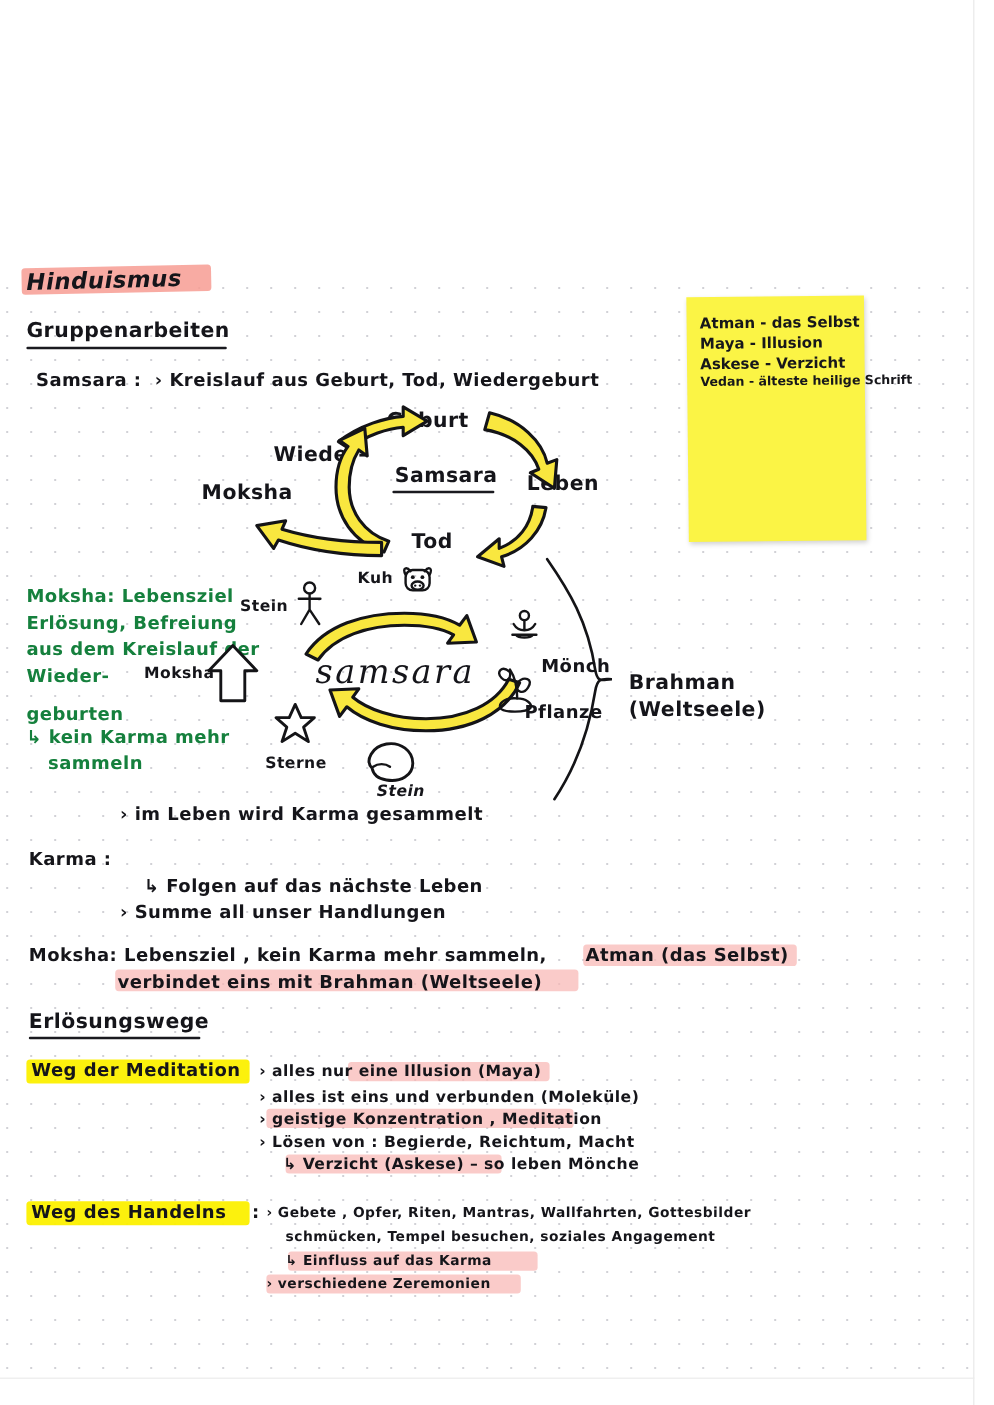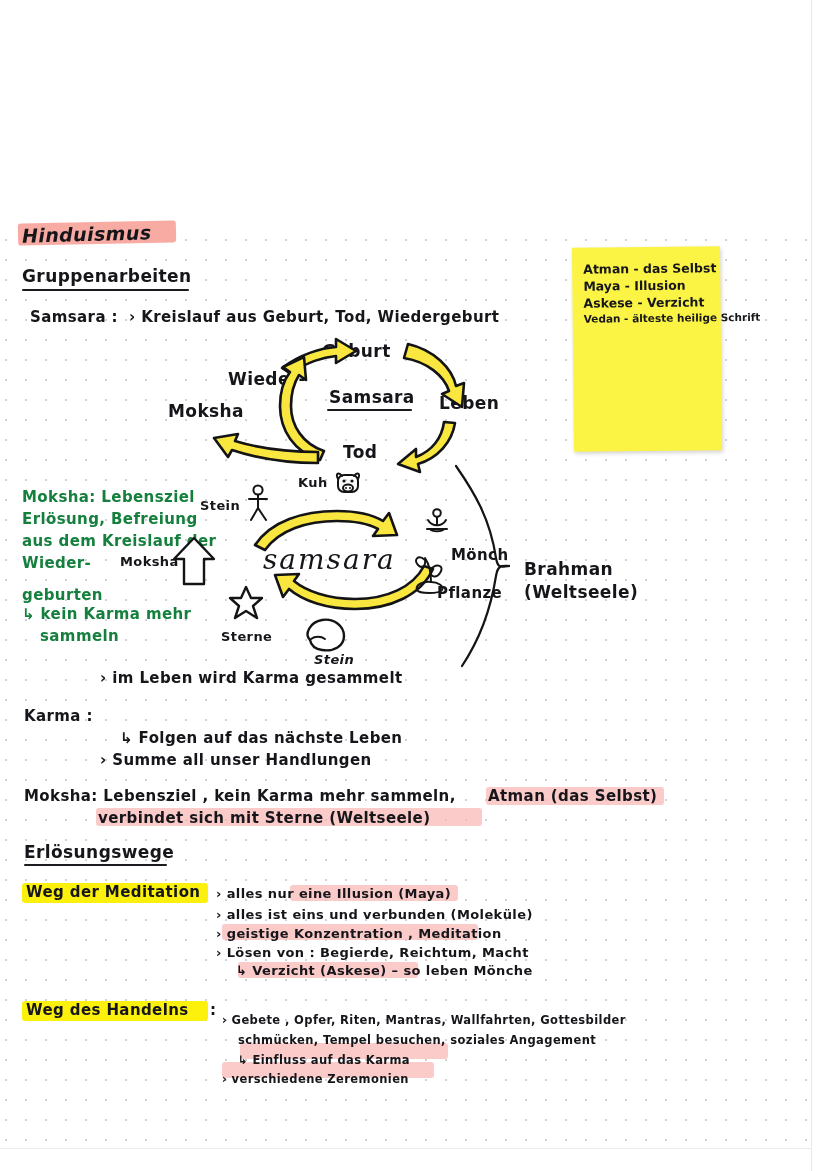--- a/index.html
+++ b/index.html
@@ -49,21 +49,21 @@
     position: absolute;
     color: #15151a;
     font-family: "DejaVu Sans", sans-serif;
     font-weight: 700;
     letter-spacing: .4px;
     white-space: pre;
     line-height: 1.34;
   }
   .ink.orange { color: #15803d; }
   .sm  { font-size: 13px; }
-  .xs  { font-size: 11.5px; margin-top: 10px; }
+  .xs  { font-size: 11.5px; }
   .md  { font-size: 15px; }
   .lg  { font-size: 17px; text-align: right; }
   .xl  { font-size: 19px; }
 
   .hl-pink, .hl-yellow, .hl-pinkhead {
     position: absolute;
     border-radius: 3px;
     z-index: 0;
   }
   .hl-pink   { background: #f8b7b4; opacity: .72; }
@@ -218,21 +218,21 @@
   <div class="ink md" style="left:24px; top:706px;">Karma :</div>
   <div class="ink md" style="left:100px; top:668px;">› im Leben wird Karma gesammelt</div>
   <div class="ink md" style="left:120px; top:728px;">↳ Folgen auf das nächste Leben</div>
   <div class="ink md" style="left:100px; top:750px;">› Summe all unser Handlungen</div>
 
   <div class="hl-pink" style="left:486px; top:787px; width:178px; height:18px;"></div>
   <div class="hl-pink" style="left:96px; top:808px; width:386px; height:18px;"></div>
 
   <div class="ink md above" style="left:24px; top:786px;">Moksha: Lebensziel , kein Karma mehr sammeln, </div>
   <div class="ink md above" style="left:488px; top:786px;">Atman (das Selbst)</div>
-  <div class="ink md above" style="left:98px; top:808px;">verbindet sich mit Sterne (Weltseele)</div>
+  <div class="ink md above" style="left:98px; top:808px;">verbindet eins mit Brahman (Weltseele)</div>
 
   <div class="ink lg" style="left:24px; top:841px;">Erlösungswege</div>
   <div class="ul-line" style="left:24px; top:864px; width:143px;"></div>
 
   <div class="hl-yellow" style="left:22px; top:883px; width:186px; height:20px;"></div>
   <div class="ink md above" style="left:26px; top:882px;">Weg der Meditation</div>
 
   <div class="hl-pink" style="left:290px; top:885px; width:168px; height:16px;"></div>
   <div class="hl-pink" style="left:222px; top:924px; width:256px; height:16px;"></div>
   <div class="hl-pink" style="left:238px; top:962px; width:180px; height:16px;"></div>

